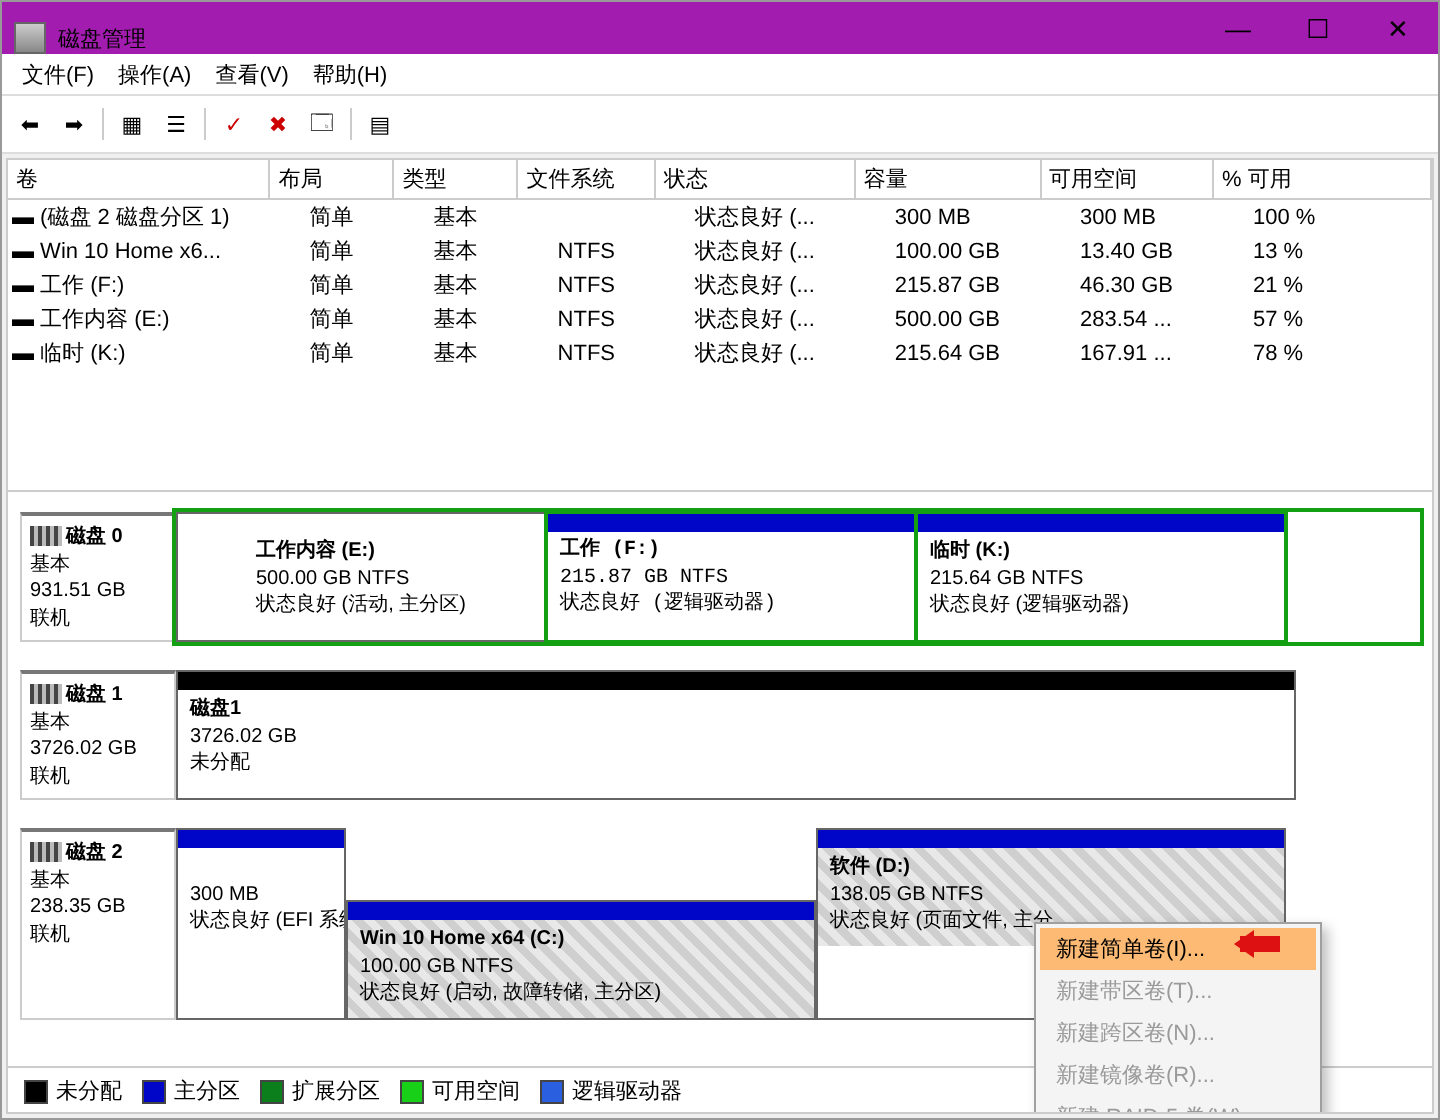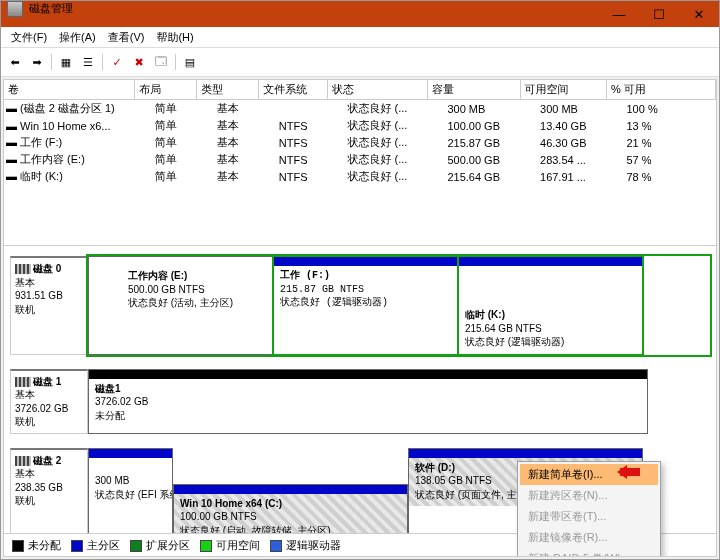--- a/index.html
+++ b/index.html
@@ -1,17 +1,17 @@
 <!DOCTYPE html>
 <html><head>
 <meta charset="utf-8">
 <style>
 html,body{margin:0;padding:0;font-family:"Microsoft YaHei","SimSun",Arial,sans-serif;font-size:11px;color:#000;background:#fff}
 .window{width:720px;height:560px;border:1px solid #999;box-sizing:border-box;display:flex;flex-direction:column;background:#f0f0f0}
-.titlebar{height:26px;display:flex;align-items:flex-start;padding:0 0 0 6px;background:#c2410c}
+.titlebar{height:26px;display:flex;align-items:flex-end;padding:0 0 0 6px;background:#a21caf}
 .titlebar .icon{width:14px;height:14px;border:1px solid #666;margin-right:6px;background:linear-gradient(#ccc,#888)}
 .titlebar .title{flex:1}
 .titlebar .ctrls{display:flex}
 .titlebar .ctrls div{width:40px;height:26px;display:flex;align-items:center;justify-content:center;font-size:13px;font-family:Arial}
 .menubar{height:20px;display:flex;align-items:center;padding:0 4px;background:#fff}
 .menubar span{padding:2px 6px}
 .toolbar{height:24px;display:flex;align-items:center;padding:2px 4px;background:#fff;border-top:1px solid #ddd;border-bottom:1px solid #ddd;gap:2px}
 .toolbar .tb{width:18px;height:18px;display:flex;align-items:center;justify-content:center;border:1px solid transparent}
 .toolbar .sep{width:1px;height:16px;background:#ccc;margin:0 2px}
 .content{flex:1;display:flex;flex-direction:column;background:#fff;margin:2px;border:1px solid #ccc;overflow:hidden}
@@ -156,21 +156,21 @@
           <div class="diskhdr"><span class="bars"></span><b>磁盘 0</b><br>基本<br>931.51 GB<br>联机</div>
           <div class="diskbody" style="outline: rgb(19, 160, 19) solid 2px;">
             <div class="part" style="width: 185px; align-items: center;">
               <div class="cap cap-blue"></div>
               <div class="txt"><b>工作内容  (E:)</b><br>500.00 GB NTFS<br>状态良好 (活动, 主分区)</div>
             </div>
             <div class="part sel" style="width: 185px; font-family: Liberation Mono, monospace;">
               <div class="cap cap-blue"></div>
               <div class="txt"><b>工作  (F:)</b><br>215.87 GB NTFS<br>状态良好 (逻辑驱动器)</div>
             </div>
-            <div class="part sel" style="width: 185px; gap: 39px;">
+            <div class="part sel" style="width: 185px;">
               <div class="cap cap-blue"></div>
               <div class="txt"><b>临时  (K:)</b><br>215.64 GB NTFS<br>状态良好 (逻辑驱动器)</div>
             </div>
           </div>
         </div>
         <div class="diskblock">
           <div class="diskhdr"><span class="bars"></span><b>磁盘 1</b><br>基本<br>3726.02 GB<br>联机</div>
           <div class="diskbody">
             <div class="part" style="width: 560px;">
               <div class="cap cap-black"></div>
@@ -200,20 +200,20 @@
     <div class="legend" id="legend">
         <span><span class="sw" style="background:#000"></span>未分配</span>
         <span><span class="sw" style="background:#0006c8"></span>主分区</span>
         <span><span class="sw" style="background:#0a7f1c"></span>扩展分区</span>
         <span><span class="sw" style="background:#19d019"></span>可用空间</span>
         <span><span class="sw" style="background:#2a5fe0"></span>逻辑驱动器</span>
       </div>
 
     <div class="ctxmenu" id="ctx">
         <div class="hot">新建简单卷(I)...</div>
+        <div class="dis">新建带区卷(T)...</div>
         <div class="dis">新建跨区卷(N)...</div>
-        <div class="dis">新建带区卷(T)...</div>
         <div class="dis">新建镜像卷(R)...</div>
         <div class="dis">新建 RAID-5 卷(W)...</div>
       </div>
     <div class="redarrow"></div>
   </div>
 </div>
 
 </body></html>

